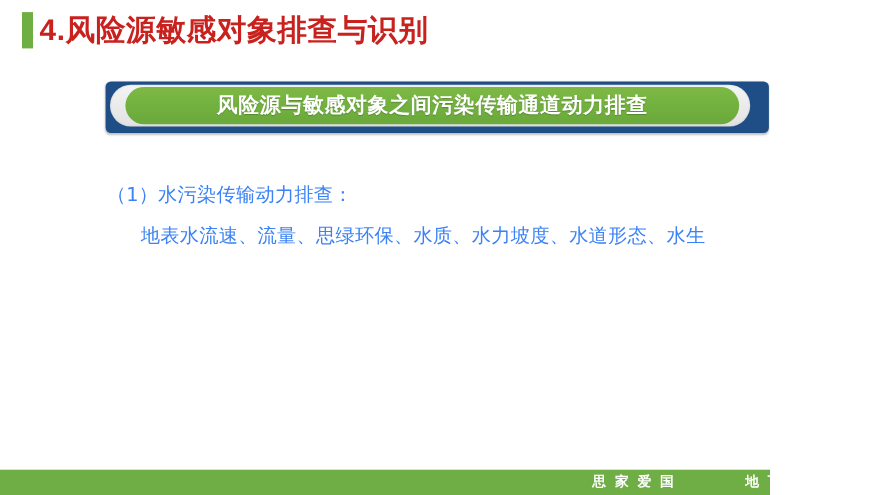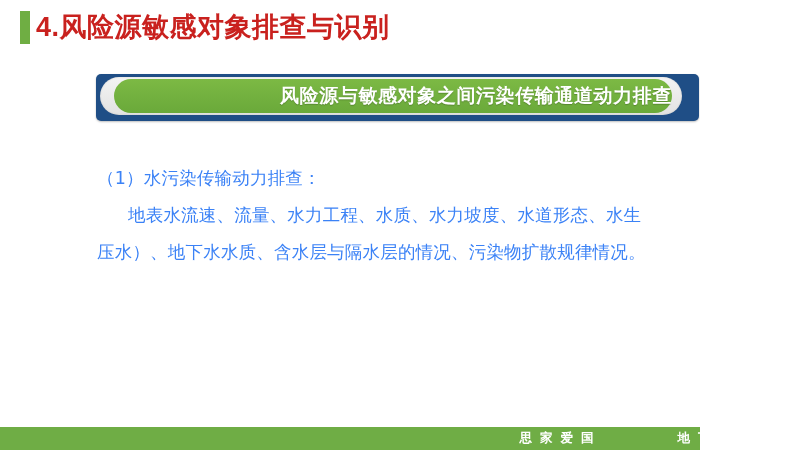--- a/index.html
+++ b/index.html
@@ -115,21 +115,21 @@
   .banner-pill {
     position: absolute;
     left: 14px;
     top: 2px;
     width: 558px;
     height: 34px;
     background: linear-gradient(180deg, #7cb944 0%, #6aa93a 100%);
     border-radius: 17px;
     display: flex;
     align-items: center;
-    justify-content: flex-end;
+    justify-content: center;
   }
   .banner-text {
     color: #ffffff;
     font-size: 19px;
     font-weight: bold;
     letter-spacing: 0.6px;
     white-space: nowrap;
     text-shadow: 0 1px 1px rgba(0,0,0,0.22);
   }
 
@@ -161,21 +161,21 @@
     height: 23px;
     background: #6fad45;
   }
   .footer-slogans {
     position: absolute;
     right: 20px;
     top: 0;
     height: 23px;
     display: flex;
     align-items: center;
-    gap: 76px;
+    gap: 57px;
   }
   .footer-slogan {
     color: #ffffff;
     font-size: 12.5px;
     font-weight: bold;
     letter-spacing: 8px;
     white-space: nowrap;
   }
 </style>
 </head>
@@ -246,22 +246,21 @@
   <div class="banner-outer">
     <div class="banner-inner">
       <div class="banner-pill">
         <span class="banner-text">风险源与敏感对象之间污染传输通道动力排查</span>
       </div>
     </div>
   </div>
 
   <div class="body-area">
     <div class="body-line">（1）水污染传输动力排查：</div>
-    <div class="body-line indent">地表水流速、流量、水力工程、水质、水力坡度、水道形态、水生</div>
-    <div class="body-line">压水）、地下水水质、含水层与隔水层的情况、污染物扩散规律情况。</div>
+    <div class="body-line indent">地表水流速、流量、思绿环保、水质、水力坡度、水道形态、水生</div>
   </div>
 
   <div class="footer-bar">
     <div class="footer-slogans">
       <span class="footer-slogan">思家爱国</span>
       <span class="footer-slogan">地下水水质</span>
     </div>
   </div>
 
 </div>

